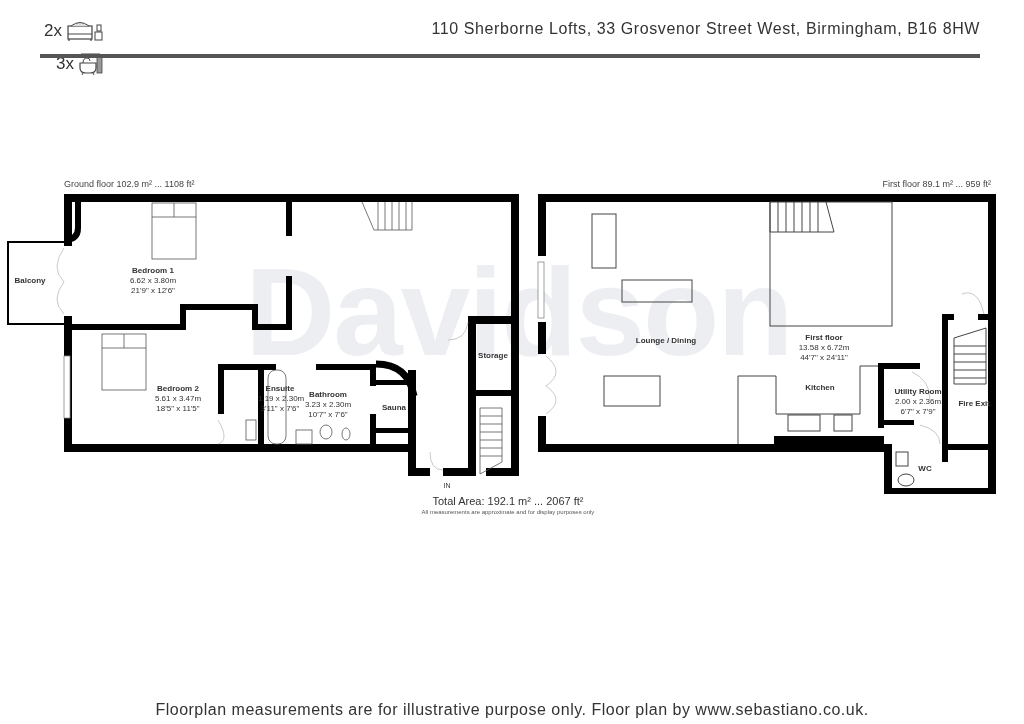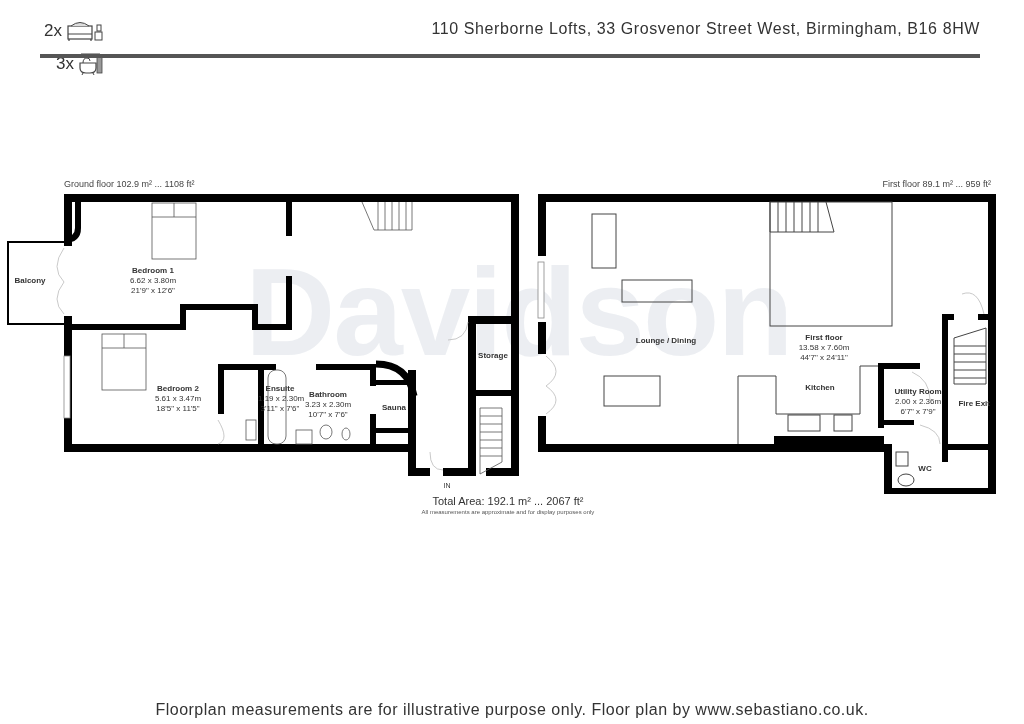--- a/index.html
+++ b/index.html
@@ -217,21 +217,21 @@
 <div class="lbl" style="left:474px;top:351px;width:38px;">
   <b>Storage</b>
 </div>
 <div class="lbl" style="left:438px;top:481px;width:18px;font-size:7px;">IN</div>
 
 <div class="lbl" style="left:616px;top:336px;width:100px;">
   <b>Lounge / Dining</b>
 </div>
 <div class="lbl" style="left:784px;top:333px;width:80px;">
   <b>First floor</b>
-  <span style="display:block">13.58 x 7.60m</span>
+  <span style="display:block">13.58 x 6.72m</span>
   <span style="display:block">44'7" x 24'11"</span>
 </div>
 <div class="lbl" style="left:790px;top:383px;width:60px;">
   <b>Kitchen</b>
 </div>
 <div class="lbl" style="left:884px;top:387px;width:68px;">
   <b>Utility Room</b>
   <span style="display:block">2.00 x 2.36m</span>
   <span style="display:block">6'7" x 7'9"</span>
 </div>

